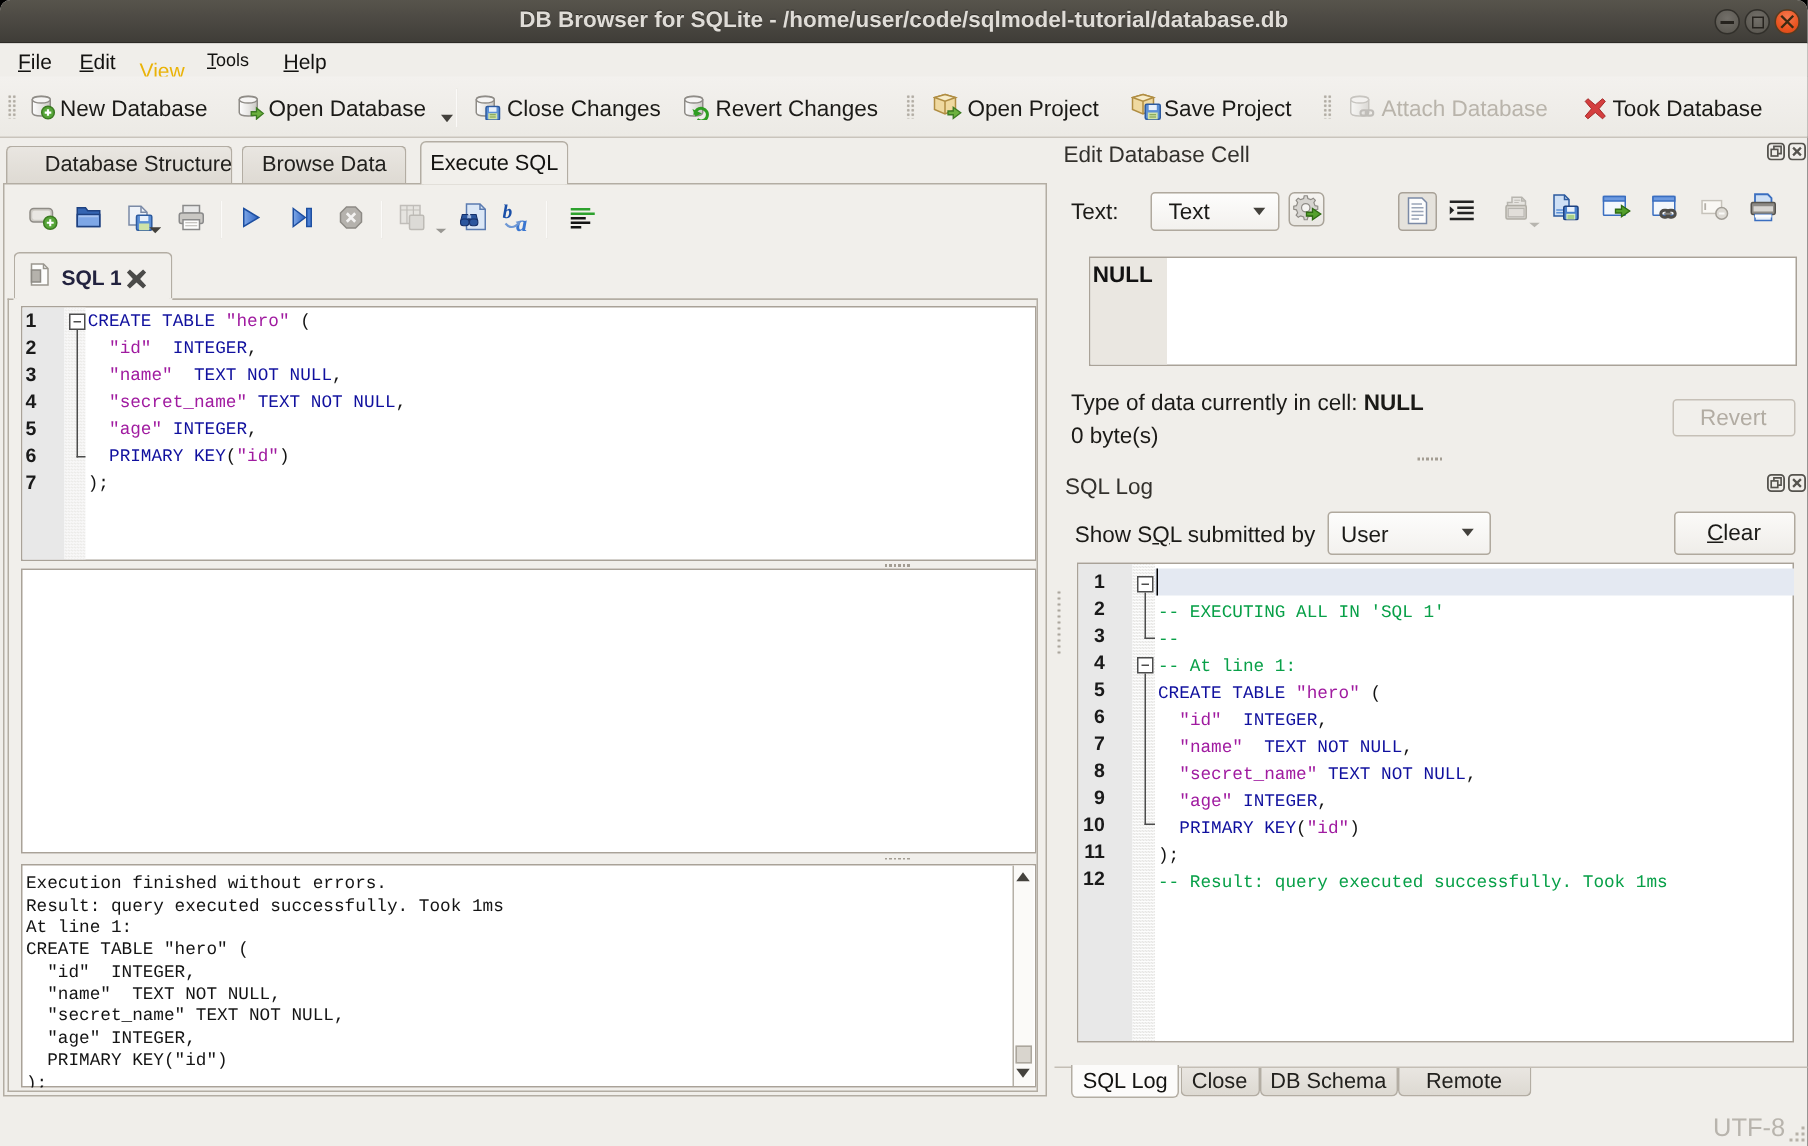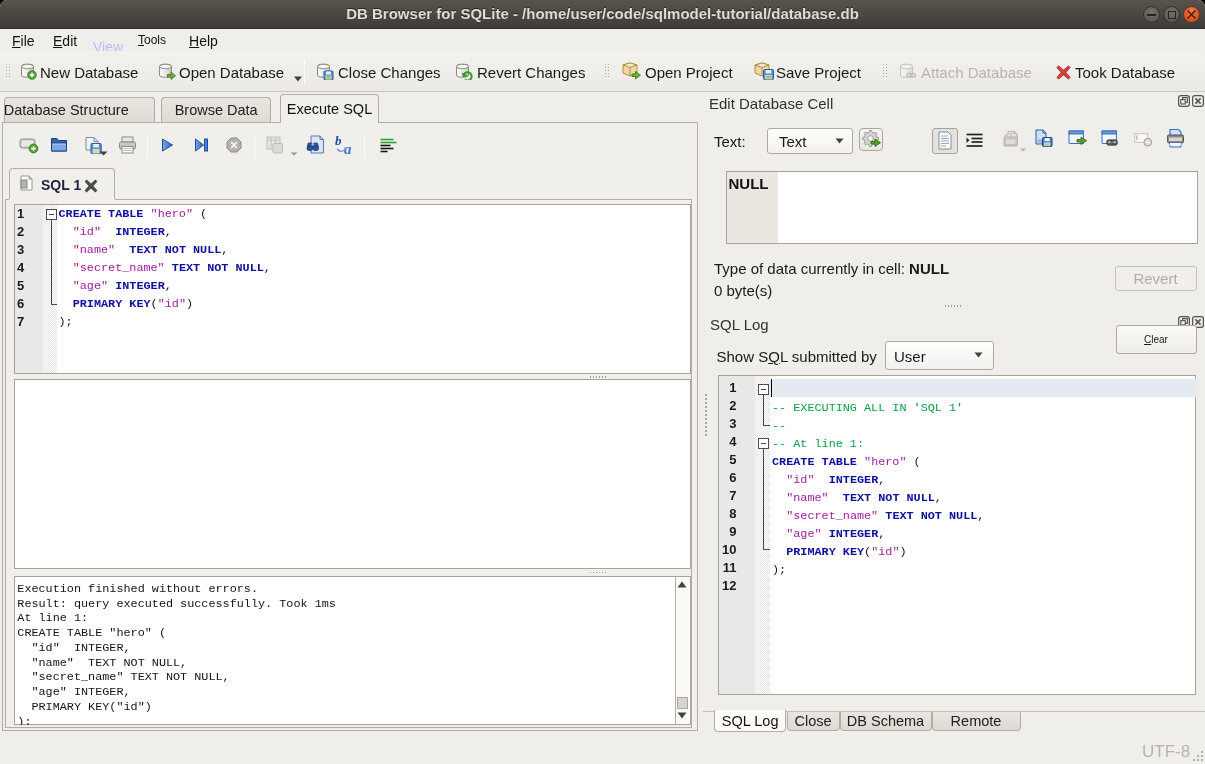--- a/index.html
+++ b/index.html
@@ -1,19 +1,19 @@
 <!DOCTYPE html>
 <html><head><meta charset="utf-8">
 <style>
 *{margin:0;padding:0;box-sizing:border-box}
 html,body{width:1205px;height:764px;background:#000;overflow:hidden;font-family:"Liberation Sans",sans-serif}
 .a{position:absolute}
 .win{position:absolute;left:0;top:0;width:1205px;height:764px;background:#f0eeea;border-radius:7px 7px 0 0}
 .mono{font-family:"Liberation Mono",monospace;font-size:11.8px;white-space:pre;color:#141414}
-.kw{color:#10109e;font-weight:bold}
+.kw{color:#10109e;font-weight:normal}
 .st{color:#a01ba0}
 .cm{color:#08a048}
 .checker{background-image:conic-gradient(#e7e6e4 25%,#fdfdfd 0 50%,#e7e6e4 0 75%,#fdfdfd 0);background-size:2px 2px}
 .box{position:absolute;background:#fff;border:1px solid #a9a298}
 .num{font-family:"Liberation Sans",sans-serif;font-weight:bold;font-size:13px;color:#1a1a1a}
 .tbtxt{font-size:15px;color:#1b1a17}
 .dis{color:#b9b4ab}
 .ui{font-size:15px;color:#1b1a17}
 .handle{position:absolute;width:6px;background-image:radial-gradient(circle,#b0aba2 38%,rgba(0,0,0,0) 44%);background-size:3px 3px}
 .sep{position:absolute;width:1px;background:#d2cdc5;border-right:1px solid #fbfaf8}
@@ -31,21 +31,21 @@
 <div class="a" style="left:1163px;top:6px;width:17px;height:17px;border-radius:50%;background:radial-gradient(circle at 50% 35%,#73706a,#55524b);border:1px solid #312f2a"></div>
 <div class="a" style="left:1167.5px;top:10.5px;width:8px;height:8px;border:1.5px solid #26231e"></div>
 <div class="a" style="left:1183px;top:6px;width:17px;height:17px;border-radius:50%;background:radial-gradient(circle at 50% 30%,#f47950,#ea5420 60%,#d74615);border:1px solid #543c22"></div>
 <svg class="a" style="left:1186px;top:9px" width="11" height="11" viewBox="0 0 11 11">
     <path d="M1.5 1.5 L9.5 9.5 M9.5 1.5 L1.5 9.5" stroke="#3c2a12" stroke-width="1.6"></path>
   </svg>
 
 <div class="a" style="left:0;top:29px;width:1205px;height:22px;background:#f0eeea"></div>
 <div class="a" style="top:33px;left:12px;font-size:14px;color:#131210"><u>F</u>ile</div>
 <div class="a" style="top:33px;left:53px;font-size:14px;color:#131210"><u>E</u>dit</div>
-<div class="a" style="top:39px;left:93px;font-size:14px;color:#c4b5fd"><u>V</u>iew</div>
+<div class="a" style="top:39px;left:93px;font-size:14px;color:#eab308"><u>V</u>iew</div>
 <div class="a" style="top:33px;left:138px;font-size:12px;color:#131210"><u>T</u>ools</div>
 <div class="a" style="top:33px;left:189px;font-size:14px;color:#131210"><u>H</u>elp</div>
 
 <div class="a" style="left:0;top:51px;width:1205px;height:41px;background:linear-gradient(#f3f1ee,#eceae5);border-bottom:1px solid #c9c4bc"></div>
 <div class="handle" style="left:5px;top:63px;height:16px"></div>
 <div class="handle" style="left:604px;top:63px;height:16px"></div>
 <div class="handle" style="left:882px;top:63px;height:16px"></div>
 <div class="sep" style="left:304px;top:59px;height:26px"></div>
 
 <svg class="a" style="left:20px;top:63px" width="17" height="17" viewBox="0 0 17 17">
@@ -119,21 +119,21 @@
     </g>
   </svg>
 <div class="a tbtxt dis" style="left:921px;top:64px">Attach Database</div>
 <svg class="a" style="left:1056px;top:65px" width="15" height="15" viewBox="0 0 15 15">
     <path d="M2.6 0.8 L7.5 5 L12.4 0.8 L14.2 2.6 L10 7.5 L14.2 12.4 L12.4 14.2 L7.5 10 L2.6 14.2 L0.8 12.4 L5 7.5 L0.8 2.6 Z" fill="#d43f3f" stroke="#9e1f1f" stroke-width="0.6"></path>
   </svg>
 <div class="a tbtxt" style="left:1075px;top:64px">Took Database</div>
 
 <div class="a" style="left:3.8px;top:96.7px;width:151px;height:25.5px;background:linear-gradient(#e9e6e1,#dedad3);border:1px solid #b3ada3;border-bottom:none;border-radius:4px 4px 0 0"></div>
 <div class="a" style="left:161.2px;top:96.7px;width:110px;height:25.5px;background:linear-gradient(#e9e6e1,#dedad3);border:1px solid #b3ada3;border-bottom:none;border-radius:4px 4px 0 0"></div>
-<div class="a" style="left:3.8px;top:101.5px;width:151px;text-align:left;font-size:14.5px;color:#22211e">Database Structure</div>
+<div class="a" style="left:3.8px;top:101.5px;width:151px;text-align:right;font-size:14.5px;color:#22211e">Database Structure</div>
 <div class="a" style="left:161.2px;top:101.5px;width:110px;text-align:center;font-size:14.5px;color:#22211e">Browse Data</div>
 <div class="a" style="left:2px;top:122px;width:696px;height:608.5px;background:#f1efeb;border:1px solid #b3ada3"></div>
 <div class="a" style="left:280px;top:94px;width:99px;height:28.5px;background:#f1efeb;border:1px solid #b3ada3;border-bottom:none;border-radius:4px 4px 0 0"></div>
 <div class="a" style="left:280px;top:100.5px;width:99px;text-align:center;font-size:14.5px;color:#131210">Execute SQL</div>
 
 <svg class="a" style="left:19px;top:138px" width="20" height="16" viewBox="0 0 20 16">
     <rect x="1" y="1" width="15" height="9" rx="2.5" fill="#cfccc6" stroke="#8f8c86"></rect>
     <rect x="2.5" y="2.5" width="12" height="6" rx="1.5" fill="#e9e7e3"></rect>
     <circle cx="14.5" cy="10.5" r="4.4" fill="#57a639" stroke="#3c7b22"></circle>
     <path d="M14.5 8.2 L14.5 12.8 M12.2 10.5 L16.8 10.5" stroke="#fff" stroke-width="1.4"></path>
@@ -377,21 +377,21 @@
 <svg class="a" style="left:1191.5px;top:316px" width="12" height="12" viewBox="0 0 12 12">
     <rect x="0.6" y="0.6" width="10.8" height="10.8" rx="2.4" fill="none" stroke="#55534e" stroke-width="1.2"></rect>
     <path d="M3.4 3.4 L8.6 8.6 M8.6 3.4 L3.4 8.6" stroke="#55534e" stroke-width="1.5"></path>
   </svg>
 <div class="a ui" style="left:716.5px;top:348px">Show S<u>Q</u>L submitted by</div>
 <div class="a" style="left:884.5px;top:340.5px;width:109px;height:29px;background:linear-gradient(#fdfdfc,#f3f1ee);border:1px solid #b0a99e;border-radius:3px"></div>
 <div class="a ui" style="left:894px;top:348px">User</div>
 <svg class="a" style="left:974px;top:352px" width="9" height="6" viewBox="0 0 9 6">
     <path d="M0.5 0.5 L8.5 0.5 L4.5 5.5 Z" fill="#43413c"></path>
   </svg>
-<div class="a" style="left:1115.5px;top:325px;width:81px;height:29px;background:linear-gradient(#fbfaf8,#efede9);border:1px solid #b0a99e;border-radius:3px;text-align:center;font-size:10px;color:#1b1a17;line-height:27px"><u>C</u>lear</div>
+<div class="a" style="left:1115.5px;top:341px;width:81px;height:29px;background:linear-gradient(#fbfaf8,#efede9);border:1px solid #b0a99e;border-radius:3px;text-align:center;font-size:15px;color:#1b1a17;line-height:27px"><u>C</u>lear</div>
 
 <div class="a" style="left:705px;top:393px;width:2px;height:44px;background-image:radial-gradient(circle,#aba69d 40%,rgba(0,0,0,0) 46%);background-size:2px 4px"></div>
 <div class="a" style="left:717.5px;top:374.5px;width:478.5px;height:320px;background:#fff;border:1px solid #a9a298"></div>
 <div class="a" style="left:718.5px;top:375.5px;width:36px;height:318px;background:#e8e8e8"></div>
 <div class="a checker" style="left:754.5px;top:375.5px;width:15px;height:318px"></div>
 <div class="a" style="left:769.5px;top:378.5px;width:426px;height:18px;background:#e4e9f2"></div>
 <pre class="a num" style="left:718.5px;top:378.5px;width:18px;text-align:right;line-height:18px">1
 2
 3
 4
@@ -413,20 +413,21 @@
 <pre class="a mono" style="left:772px;top:399px;line-height:18px"><span class="cm">-- EXECUTING ALL IN 'SQL 1'</span>
 <span class="cm">--</span>
 <span class="cm">-- At line 1:</span>
 <span class="kw">CREATE TABLE</span> <span class="st">"hero"</span> (
   <span class="st">"id"</span>  <span class="kw">INTEGER</span>,
   <span class="st">"name"</span>  <span class="kw">TEXT NOT NULL</span>,
   <span class="st">"secret_name"</span> <span class="kw">TEXT NOT NULL</span>,
   <span class="st">"age"</span> <span class="kw">INTEGER</span>,
   <span class="kw">PRIMARY KEY</span>(<span class="st">"id"</span>)
 );
+<span class="cm">-- Result: query executed successfully. Took 1ms</span>
 </pre>
 
 <div class="a" style="left:703px;top:711px;width:502px;height:1px;background:#c4beb5"></div>
 <div class="a" style="left:786.5px;top:711.5px;width:53px;height:19.5px;background:linear-gradient(#e9e6e1,#ddd9d2);border:1px solid #b3ada3;border-top:none;border-radius:0 0 4px 4px"></div>
 <div class="a" style="left:839.5px;top:711.5px;width:92px;height:19.5px;background:linear-gradient(#e9e6e1,#ddd9d2);border:1px solid #b3ada3;border-top:none;border-radius:0 0 4px 4px"></div>
 <div class="a" style="left:931.5px;top:711.5px;width:89px;height:19.5px;background:linear-gradient(#e9e6e1,#ddd9d2);border:1px solid #b3ada3;border-top:none;border-radius:0 0 4px 4px"></div>
 <div class="a" style="left:714.4px;top:710px;width:71.5px;height:22px;background:#fcfbfa;border:1px solid #b3ada3;border-top:none;border-radius:0 0 4px 4px"></div>
 <div class="a" style="left:714.4px;top:712.5px;width:71.5px;text-align:center;font-size:14.5px;color:#131210">SQL Log</div>
 <div class="a" style="left:786.5px;top:712.5px;width:53px;text-align:center;font-size:14.5px;color:#22211e">Close</div>
 <div class="a" style="left:839.5px;top:712.5px;width:92px;text-align:center;font-size:14.5px;color:#22211e">DB Schema</div>

